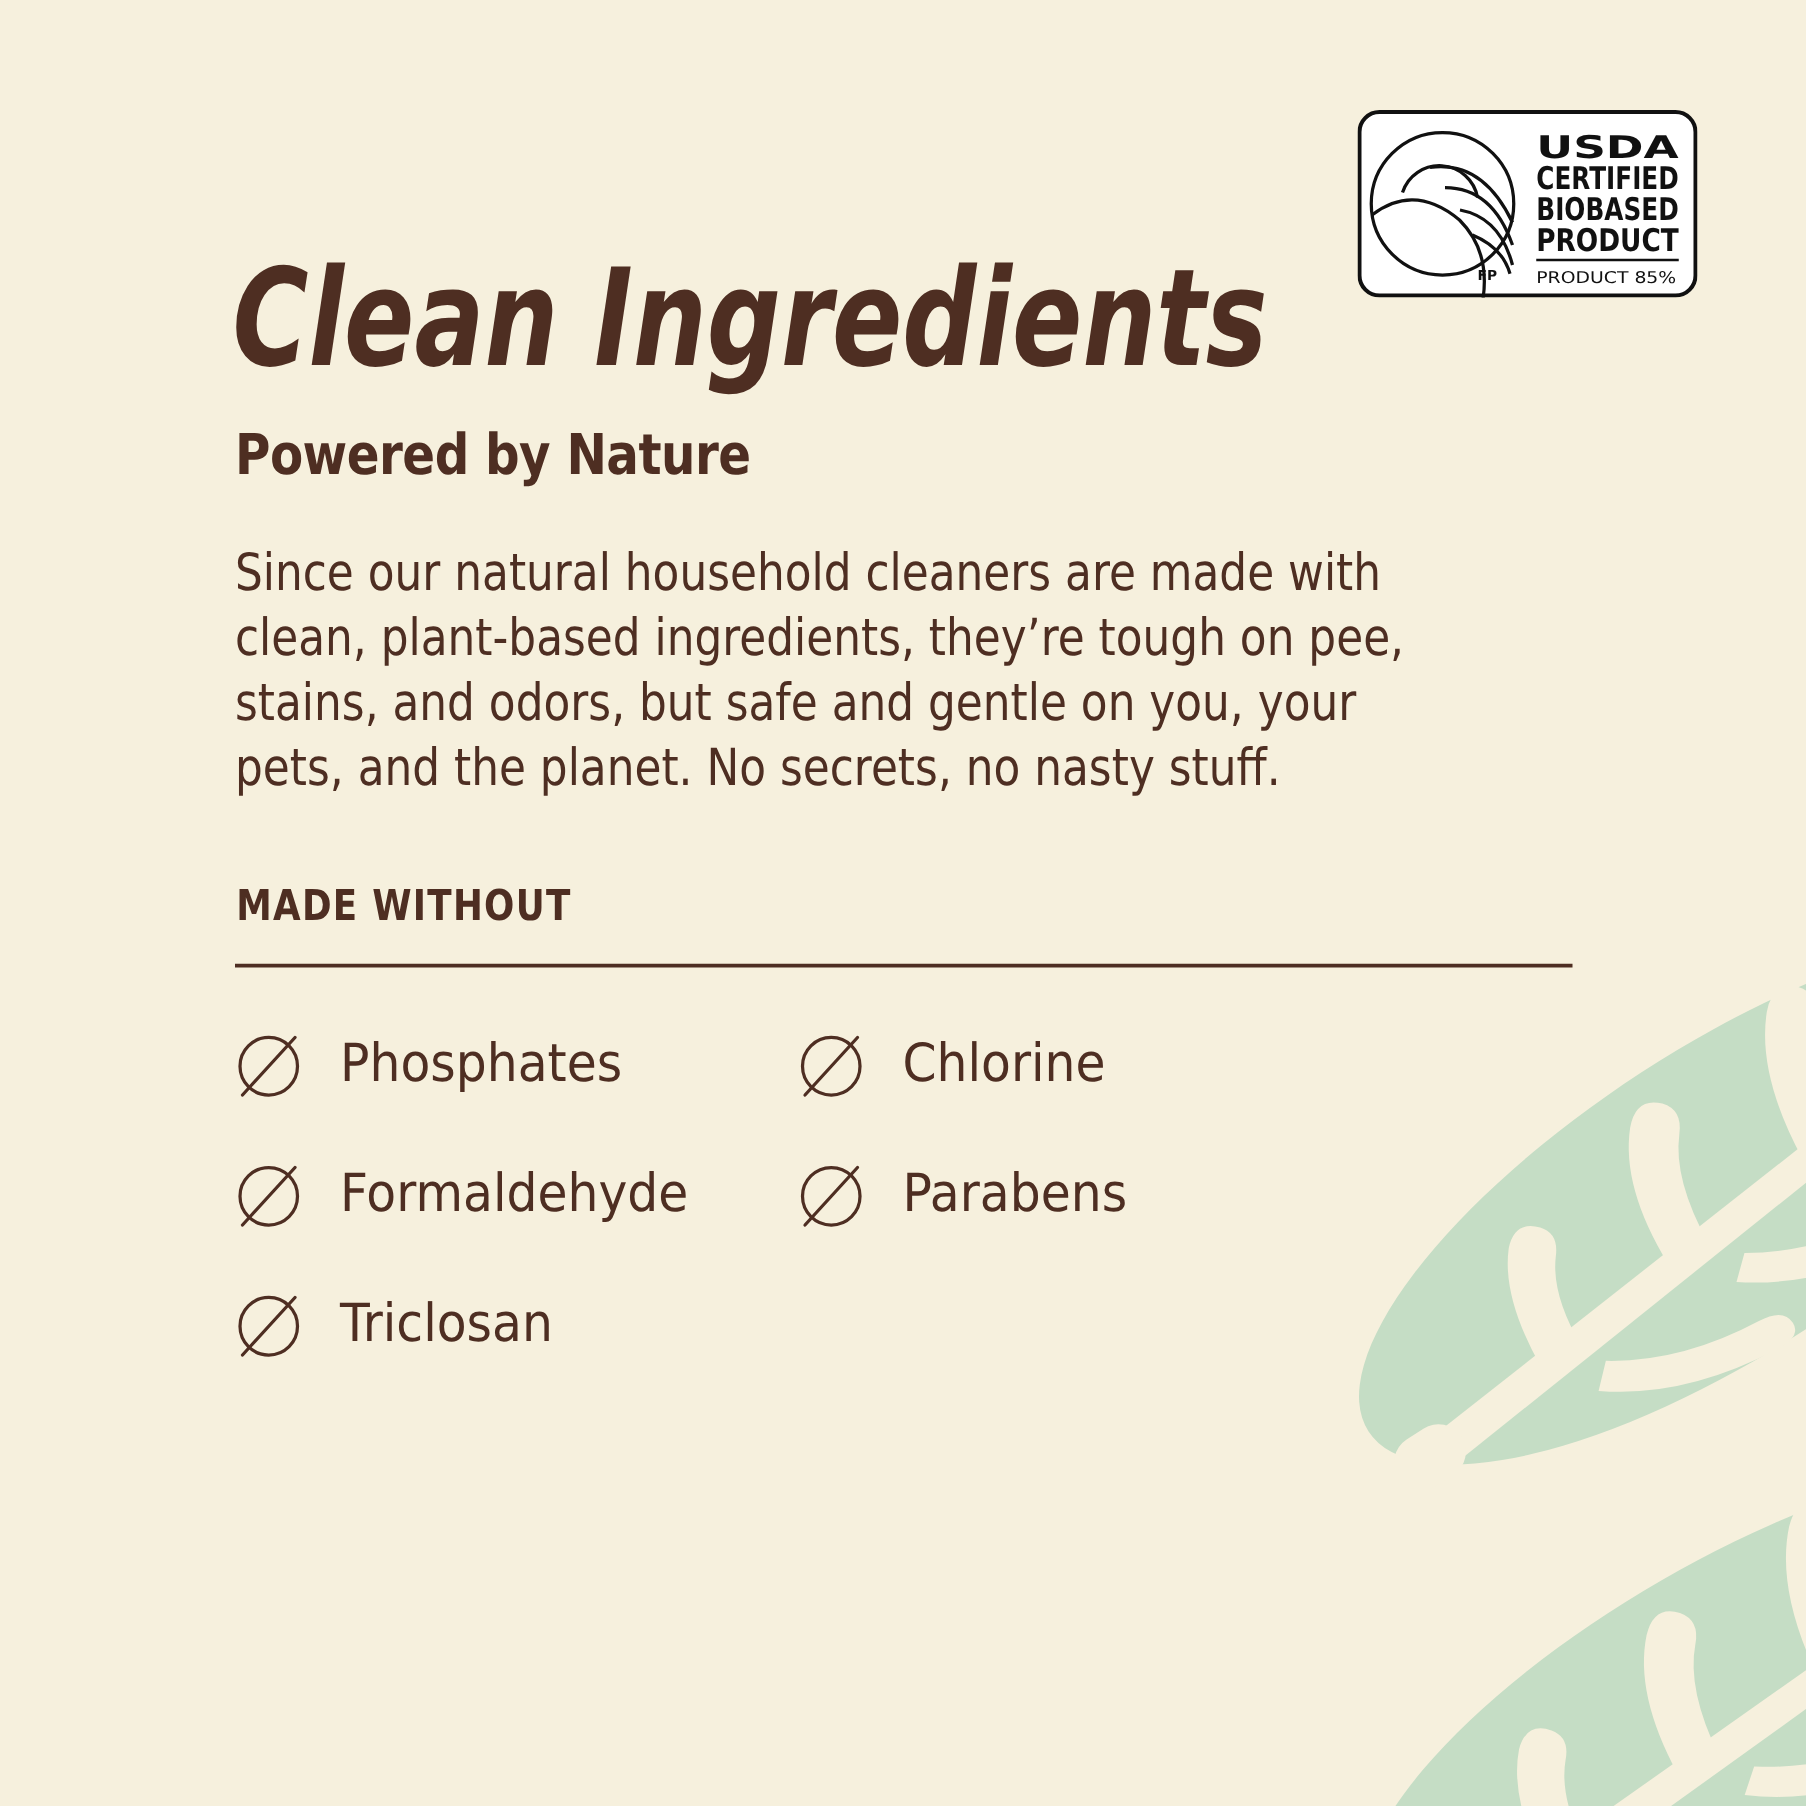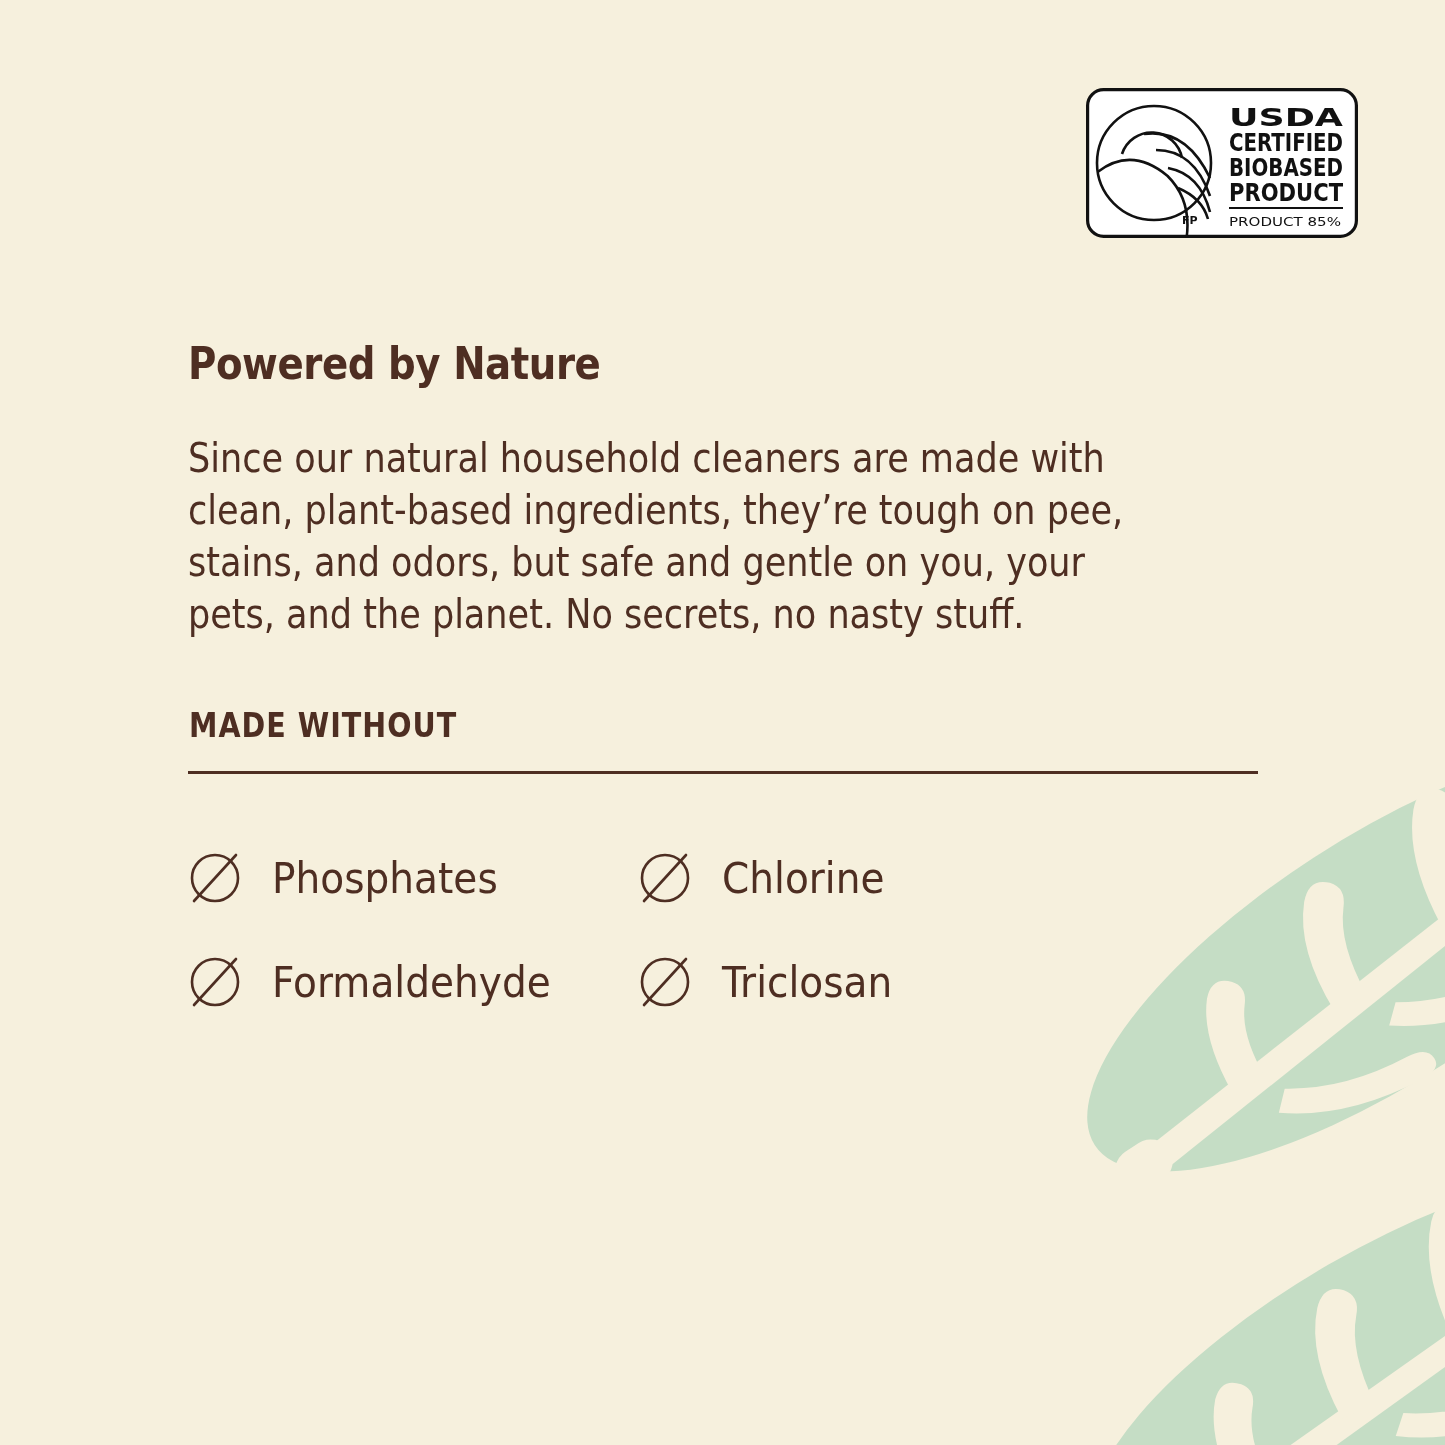--- a/index.html
+++ b/index.html
@@ -118,21 +118,20 @@
     top: 826px;
     width: 1060px;
     display: grid;
     grid-template-columns: 450px 450px;
     grid-auto-rows: 104px;
     align-items: center;
   }
 
   .mw-item {
     display: flex;
-    align-items: center;
     height: 104px;
   }
 
   .mw-icon {
     flex: 0 0 auto;
     width: 54px;
     height: 54px;
     margin-right: 30px;
     display: block;
   }
@@ -206,20 +205,25 @@
       <text x="143" y="63" font-size="25" font-weight="700" textLength="114" lengthAdjust="spacingAndGlyphs">CERTIFIED</text>
       <text x="143" y="88" font-size="25" font-weight="700" textLength="114" lengthAdjust="spacingAndGlyphs">BIOBASED</text>
       <text x="143" y="113" font-size="25" font-weight="700" textLength="114" lengthAdjust="spacingAndGlyphs">PRODUCT</text>
     </g>
     <line x1="143" y1="120" x2="257" y2="120" stroke="#111111" stroke-width="2"></line>
     <text x="143" y="138" font-family="'DejaVu Sans',sans-serif" font-size="13" fill="#111111" textLength="112" lengthAdjust="spacingAndGlyphs">PRODUCT 85%</text>
   </svg>
 
   <div id="content">
 
+    <div id="headline">
+      <svg viewBox="0 0 900 124" width="900" height="124">
+        <text x="0" y="96" font-family="'DejaVu Sans',sans-serif" font-size="108" font-weight="700" font-style="italic" fill="#4e2e22" textLength="828" lengthAdjust="spacingAndGlyphs">Clean Ingredients</text>
+      </svg>
+    </div>
 
     <div id="subhead">Powered by Nature</div>
 
     <div id="body-copy">Since our natural household cleaners are made with
 clean, plant-based ingredients, they’re tough on pee,
 stains, and odors, but safe and gentle on you, your
 pets, and the planet. No secrets, no nasty stuff.</div>
 
     <div id="made-without-label">MADE WITHOUT</div>
     <div id="divider"></div>
@@ -244,20 +248,27 @@
 
 
       <div class="mw-item">
         <svg class="mw-icon" viewBox="0 0 54 54">
           <circle cx="27" cy="27" r="23" fill="none" stroke="#4e2e22" stroke-width="2.6"></circle>
           <line x1="6" y1="50" x2="48" y2="4" stroke="#4e2e22" stroke-width="2.6" stroke-linecap="round"></line>
         </svg>
         <span class="mw-label">Formaldehyde</span>
       </div>
 
+      <div class="mw-item">
+        <svg class="mw-icon" viewBox="0 0 54 54">
+          <circle cx="27" cy="27" r="23" fill="none" stroke="#4e2e22" stroke-width="2.6"></circle>
+          <line x1="6" y1="50" x2="48" y2="4" stroke="#4e2e22" stroke-width="2.6" stroke-linecap="round"></line>
+        </svg>
+        <span class="mw-label">Parabens</span>
+      </div>
 
       <div class="mw-item">
         <svg class="mw-icon" viewBox="0 0 54 54">
           <circle cx="27" cy="27" r="23" fill="none" stroke="#4e2e22" stroke-width="2.6"></circle>
           <line x1="6" y1="50" x2="48" y2="4" stroke="#4e2e22" stroke-width="2.6" stroke-linecap="round"></line>
         </svg>
         <span class="mw-label">Triclosan</span>
       </div>
 
 

